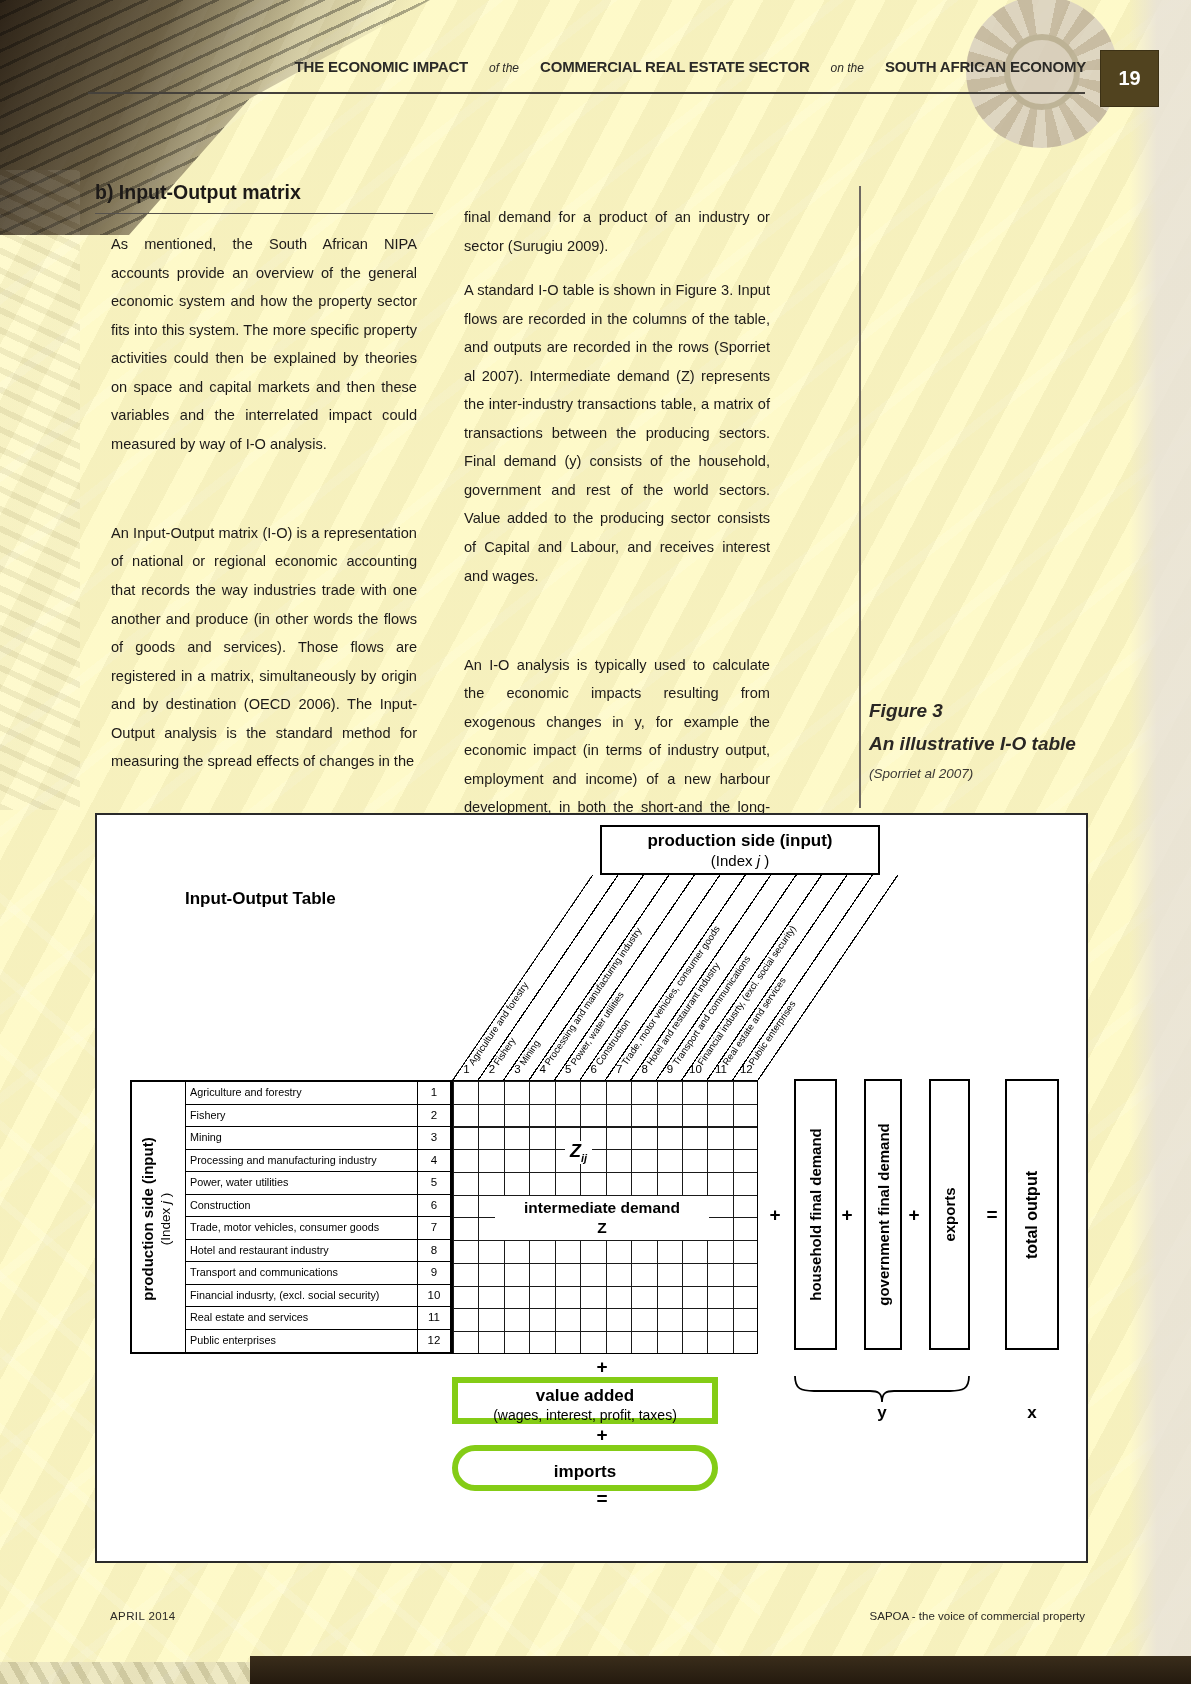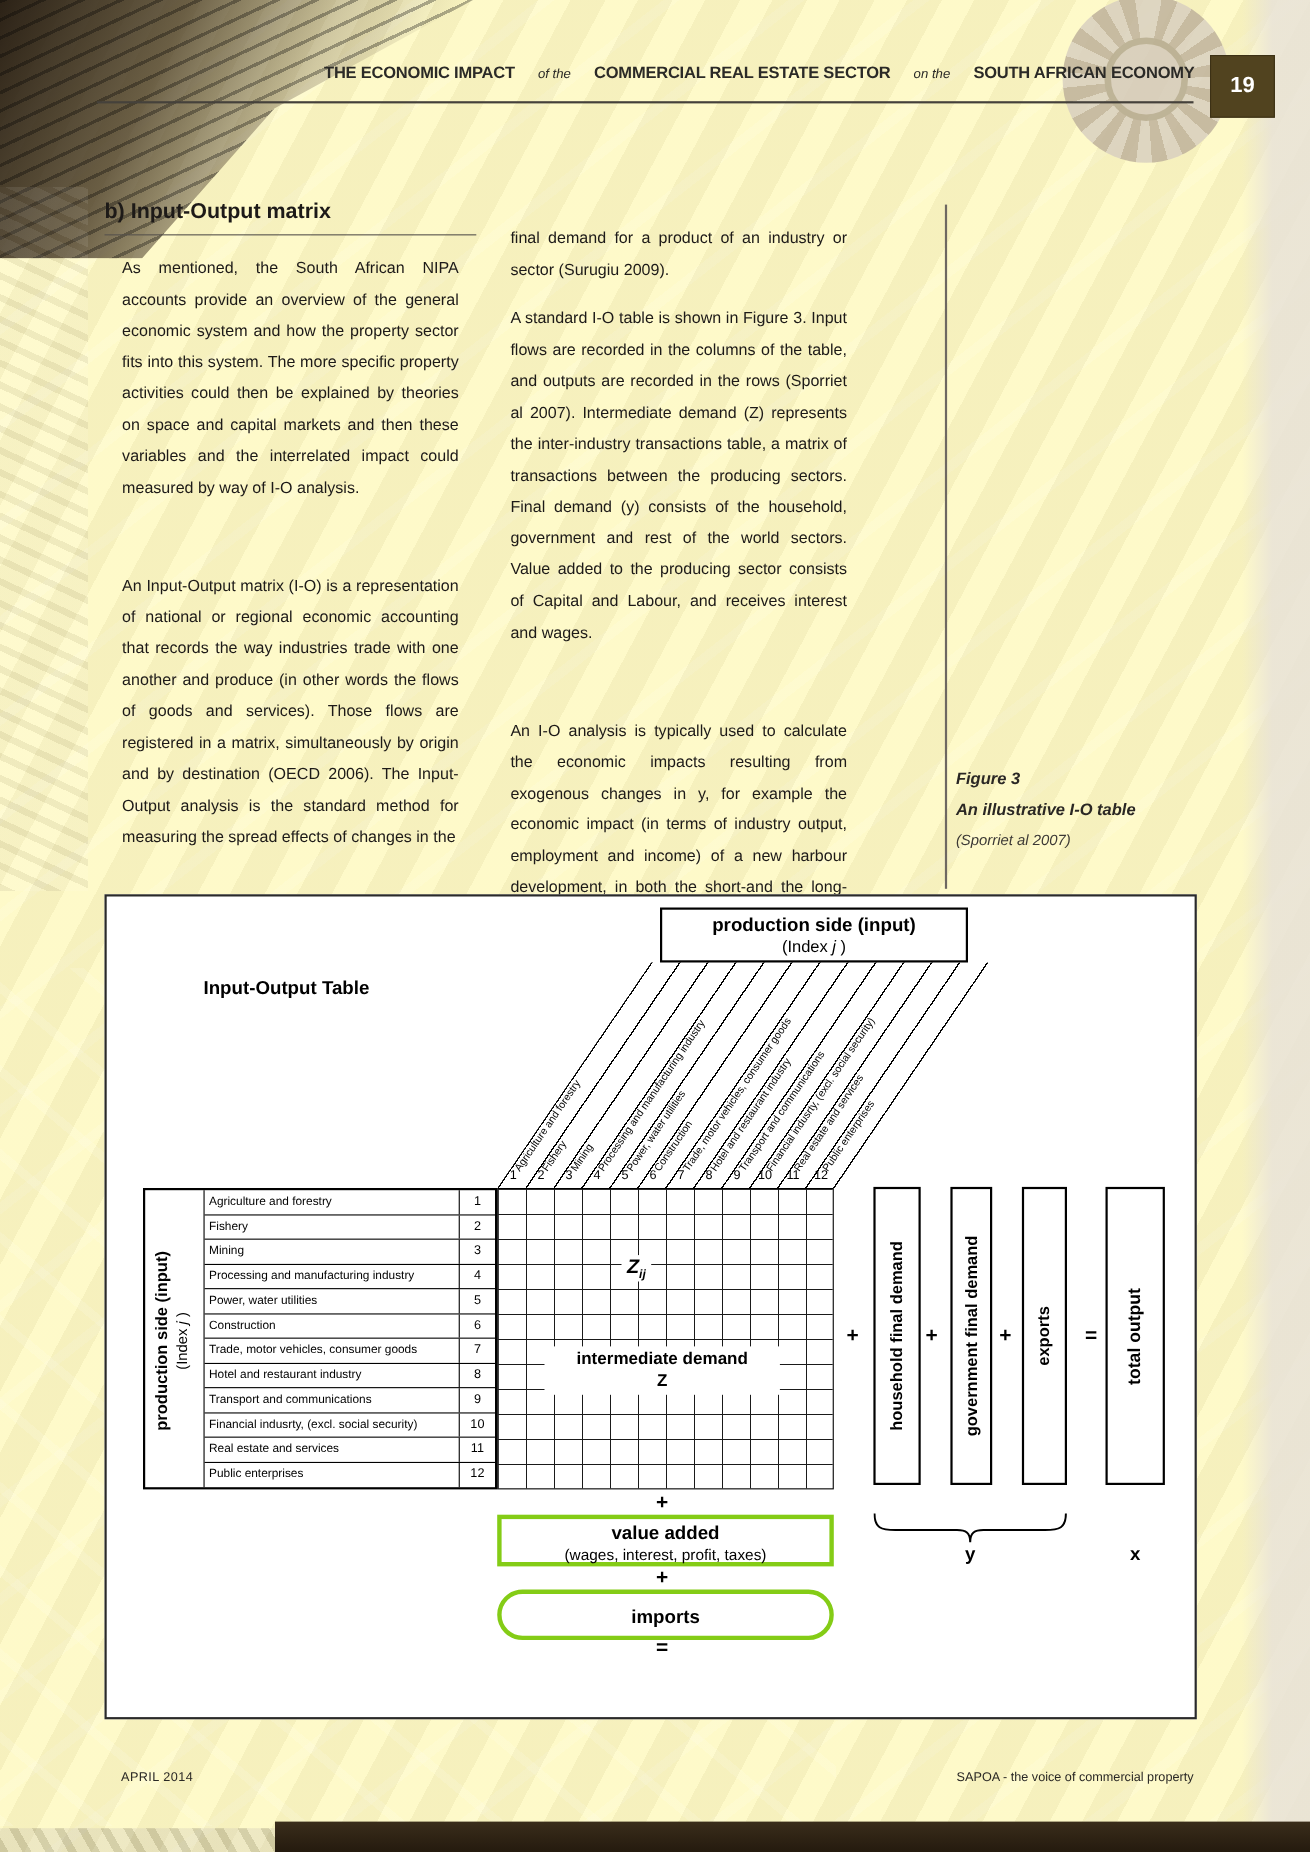--- a/index.html
+++ b/index.html
@@ -45,21 +45,21 @@
   
   .col{position:absolute;width:338px;font-size:14.6px;line-height:28.55px;text-align:justify;}
   .col p{margin:16px;}
   .col-left{left:95px;top:180px;}
   .col-right{left:448px;top:187px;}
   .art-heading{font-size:19.5px;font-weight:bold;margin:0 0 9px 0;text-align:left;line-height:24px;}
   .head-rule{height:1px;background:#56524c;margin:0 0 12px 0;}
   .gap{height:28.55px;}
   .divider{position:absolute;left:859px;top:186px;width:2px;height:622px;background:#6e6861;}
   .figcap{position:absolute;left:869px;top:700px;width:210px;color:#2a2724;}
-  .figcap .l1,.figcap .l2{font-weight:bold;font-style:italic;font-size:15px;margin:0 0 11px 0;}
+  .figcap .l1,.figcap .l2{font-weight:bold;font-style:italic;font-size:19px;margin:0 0 11px 0;}
   .figcap .l3{font-style:italic;font-size:13.5px;color:#3c3935;margin:0;}
 
   
   .figure{position:absolute;left:95px;top:813px;width:993px;height:750px;background:#fff;
     border:2px solid #2a2a2a;font-family:"Liberation Sans",sans-serif;color:#000;}
   .fig-title{position:absolute;left:88px;top:74px;font-size:17px;font-weight:bold;}
   .axis-box{position:absolute;left:503px;top:10px;width:280px;height:50px;border:2px solid #000;
     text-align:center;padding-top:3px;}
   .axis-box .a1{font-size:17px;font-weight:bold;line-height:21px;}
   .axis-box .a2{font-size:15px;line-height:20px;}
@@ -86,36 +86,36 @@
   .ltcell{flex:1;font-size:10.8px;line-height:21px;padding-left:4px;white-space:nowrap;overflow:hidden;}
   .ltnum{width:33px;border-left:1px solid #000;text-align:center;font-size:11.5px;line-height:21px;}
 
   .grid{position:absolute;left:355px;top:265px;width:306px;height:274px;border:1.5px solid #000;
     background-image:
       repeating-linear-gradient(90deg,#1a1a1a 0 1px,rgba(0,0,0,0) 1px 25.44px),
       repeating-linear-gradient(180deg,#1a1a1a 0 1px,rgba(0,0,0,0) 1px 22.75px);}
   .zij{position:absolute;left:468px;top:326px;background:#fff;padding:0 5px;
     font-weight:bold;font-style:italic;font-size:18px;}
   .zij sub{font-size:11px;}
-  .imd{position:absolute;left:398px;top:381px;width:214px;background:#fff;text-align:center;padding:2px 0;margin-top:28px;}
+  .imd{position:absolute;left:398px;top:381px;width:214px;background:#fff;text-align:center;padding:2px 0;}
   .imd .a1{font-size:15.5px;font-weight:bold;line-height:20px;}
   .imd .a2{font-size:15.5px;font-weight:bold;line-height:20px;}
 
   .vbox{position:absolute;top:264px;height:271px;border:2px solid #000;background:#fff;
     display:flex;align-items:center;justify-content:center;}
   .vbox span{transform:rotate(-90deg);white-space:nowrap;font-weight:bold;font-size:15px;}
   .vb-house{left:697px;width:43px;}
   .vb-gov{left:767px;width:38px;}
   .vb-exp{left:832px;width:41px;}
   .vb-tot{left:908px;width:54px;}
   .vb-tot span{font-size:16px;}
 
   .op{position:absolute;width:18px;text-align:center;font-weight:bold;font-size:19px;}
 
-  .hbox{position:absolute;left:355px;width:306px;border:4px solid #84cc16;background:#fff;text-align:center;}
+  .hbox{position:absolute;left:355px;width:266px;border:6px solid #84cc16;background:#fff;text-align:center;}
   .hb-va{top:562px;height:47px;padding-top:2px;}
   .hb-va .a1{font-size:17px;font-weight:bold;line-height:21px;}
   .hb-va .a2{font-size:14px;line-height:18px;}
   .hb-im{top:630px;height:46px;font-size:17px;font-weight:bold;line-height:42px;border-radius:23px;}
   .hb-ti{top:695px;height:40px;font-size:16.5px;font-weight:bold;line-height:36px;}
 
   .brace{position:absolute;left:697px;top:560px;}
   .yx{position:absolute;width:22px;text-align:center;font-weight:bold;font-size:17px;}
 
   

